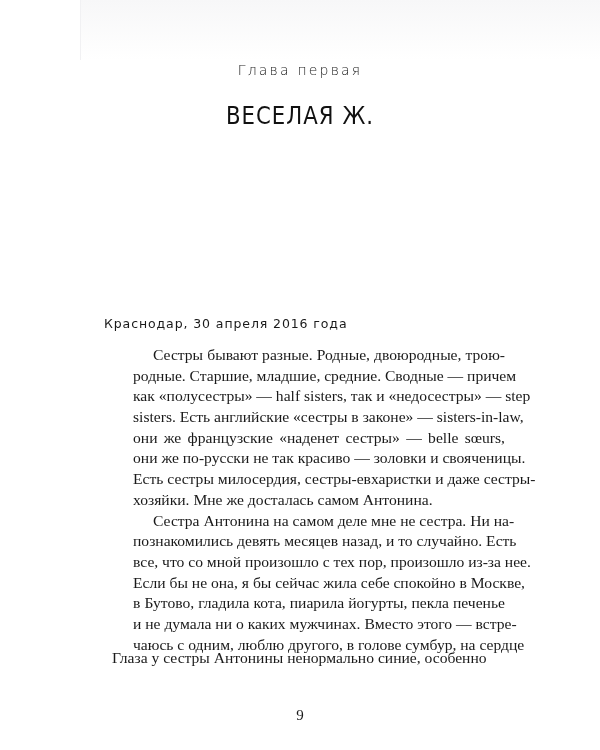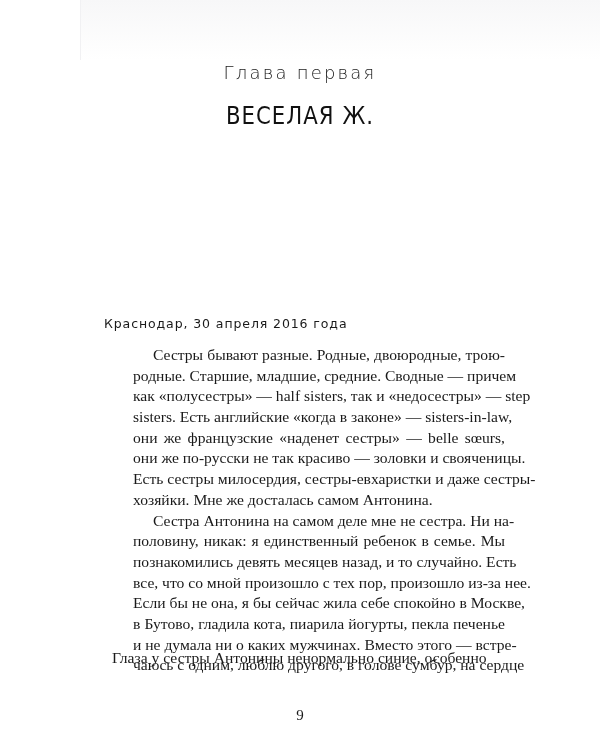--- a/index.html
+++ b/index.html
@@ -6,21 +6,21 @@
   body {
     width: 600px; height: 750px; background: #ffffff; position: relative; overflow: hidden;
     color: #1a1a1a;
   }
   .page-edge {
     position: absolute; left: 80px; top: 0; width: 520px; height: 60px;
     background: linear-gradient(#f7f7f8, #ffffff); border-left: 1px solid #f1f1f3;
   }
   .chapter-label {
     position: absolute; top: 62px; left: 0; width: 600px; text-align: center;
-    font-family: "DejaVu Sans", sans-serif; font-size: 18px; letter-spacing: 2.2px;
+    font-family: "DejaVu Sans", sans-serif; font-size: 14px; letter-spacing: 2.2px;
     color: #1a1a1a; font-weight: 300;
   }
   .chapter-title {
     position: absolute; top: 101px; left: 0; width: 600px; text-align: center;
     font-family: "DejaVu Sans", sans-serif; font-size: 25px; letter-spacing: 1.2px;
     color: #111; transform: scaleX(0.85); transform-origin: 300px 0;
   }
   .dateline {
     position: absolute; top: 316px; left: 104px;
     font-family: "DejaVu Sans", sans-serif; font-size: 12.5px; letter-spacing: 0.9px;
@@ -51,28 +51,27 @@
 
 <div class="chapter-label">Глава первая</div>
 <div class="chapter-title">ВЕСЕЛАЯ Ж.</div>
 
 <div class="dateline">Краснодар, 30 апреля 2016 года</div>
 
 <div class="body-text p1">
   <span class="line indent">Сестры бывают разные. Родные, двоюродные, трою-</span>
   <span class="line">родные. Старшие, младшие, средние. Сводные — причем</span>
   <span class="line">как «полусестры» — half sisters, так и «недосестры» — step</span>
-  <span class="line">sisters. Есть английские «когда в законе» — sisters-in-law,</span>
+  <span class="line">sisters. Есть английские «сестры в законе» — sisters-in-law,</span>
   <span class="line">они же французские «наденет сестры» — belle sœurs,</span>
   <span class="line">они же по-русски не так красиво — золовки и свояченицы.</span>
   <span class="line">Есть сестры милосердия, сестры-евхаристки и даже сестры-</span>
   <span class="line last">хозяйки. Мне же досталась самом Антонина.</span>
 
   <span class="line indent">Сестра Антонина на самом деле мне не сестра. Ни на-</span>
-  <span class="line">половину, никак: я единственный ребенок в семье. Мы</span>
   <span class="line">познакомились девять месяцев назад, и то случайно. Есть</span>
   <span class="line">все, что со мной произошло с тех пор, произошло из-за нее.</span>
   <span class="line">Если бы не она, я бы сейчас жила себе спокойно в Москве,</span>
   <span class="line">в Бутово, гладила кота, пиарила йогурты, пекла печенье</span>
   <span class="line">и не думала ни о каких мужчинах. Вместо этого — встре-</span>
   <span class="line">чаюсь с одним, люблю другого, в голове сумбур, на сердце</span>
 </div>
 
 <div class="body-text p3">
   <span class="line indent">Глаза у сестры Антонины ненормально синие, особенно</span>

